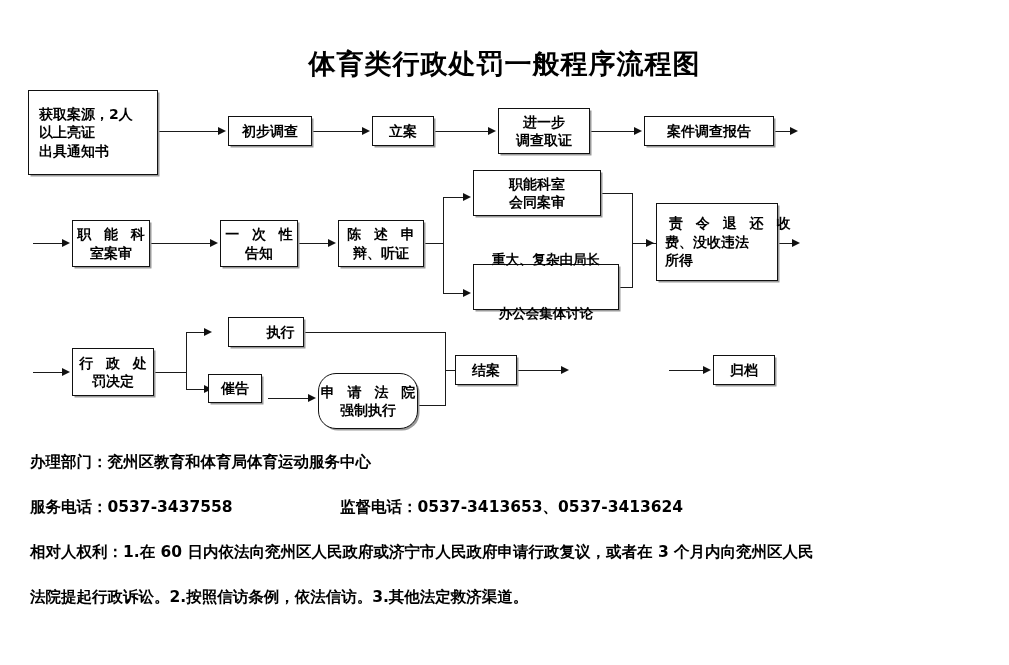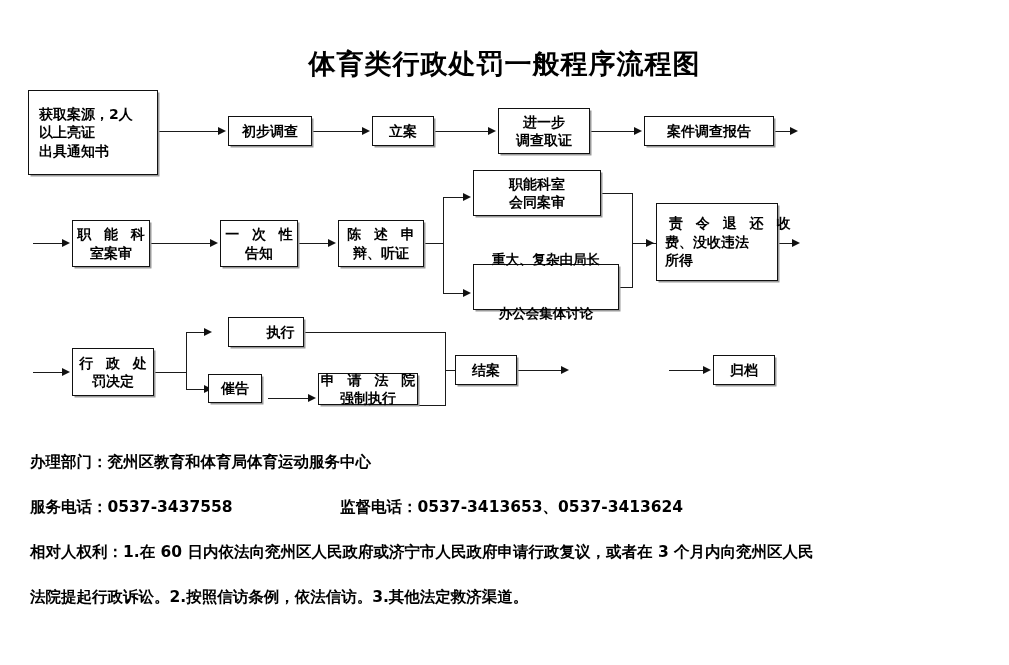--- a/index.html
+++ b/index.html
@@ -187,21 +187,21 @@
 
   <div class="box" style="left:208px;top:374px;width:54px;height:29px;">
     <span class="ln">催告</span>
   </div>
 
   <div class="h" style="left:268px;top:332px;width:178px;"></div>
 
   <div class="h" style="left:268px;top:398px;width:42px;"></div>
   <div class="arw" style="left:308px;top:393.5px;"></div>
 
-  <div class="box sp" style="left:318px;top:373px;width:100px;height:32px;">
+  <div class="box sp" style="left:318px;top:373px;width:100px;height:56px;border-radius:18px;">
     <span class="ln">申 请 法 院</span>
     <span class="ln nosp">强制执行</span>
   </div>
 
   <div class="h" style="left:418px;top:405px;width:28px;"></div>
   <div class="v" style="left:445px;top:332px;height:74px;"></div>
   <div class="h" style="left:445px;top:370px;width:22px;"></div>
   <div class="arw" style="left:465px;top:365.5px;"></div>
 
   <div class="box" style="left:455px;top:355px;width:62px;height:30px;">

